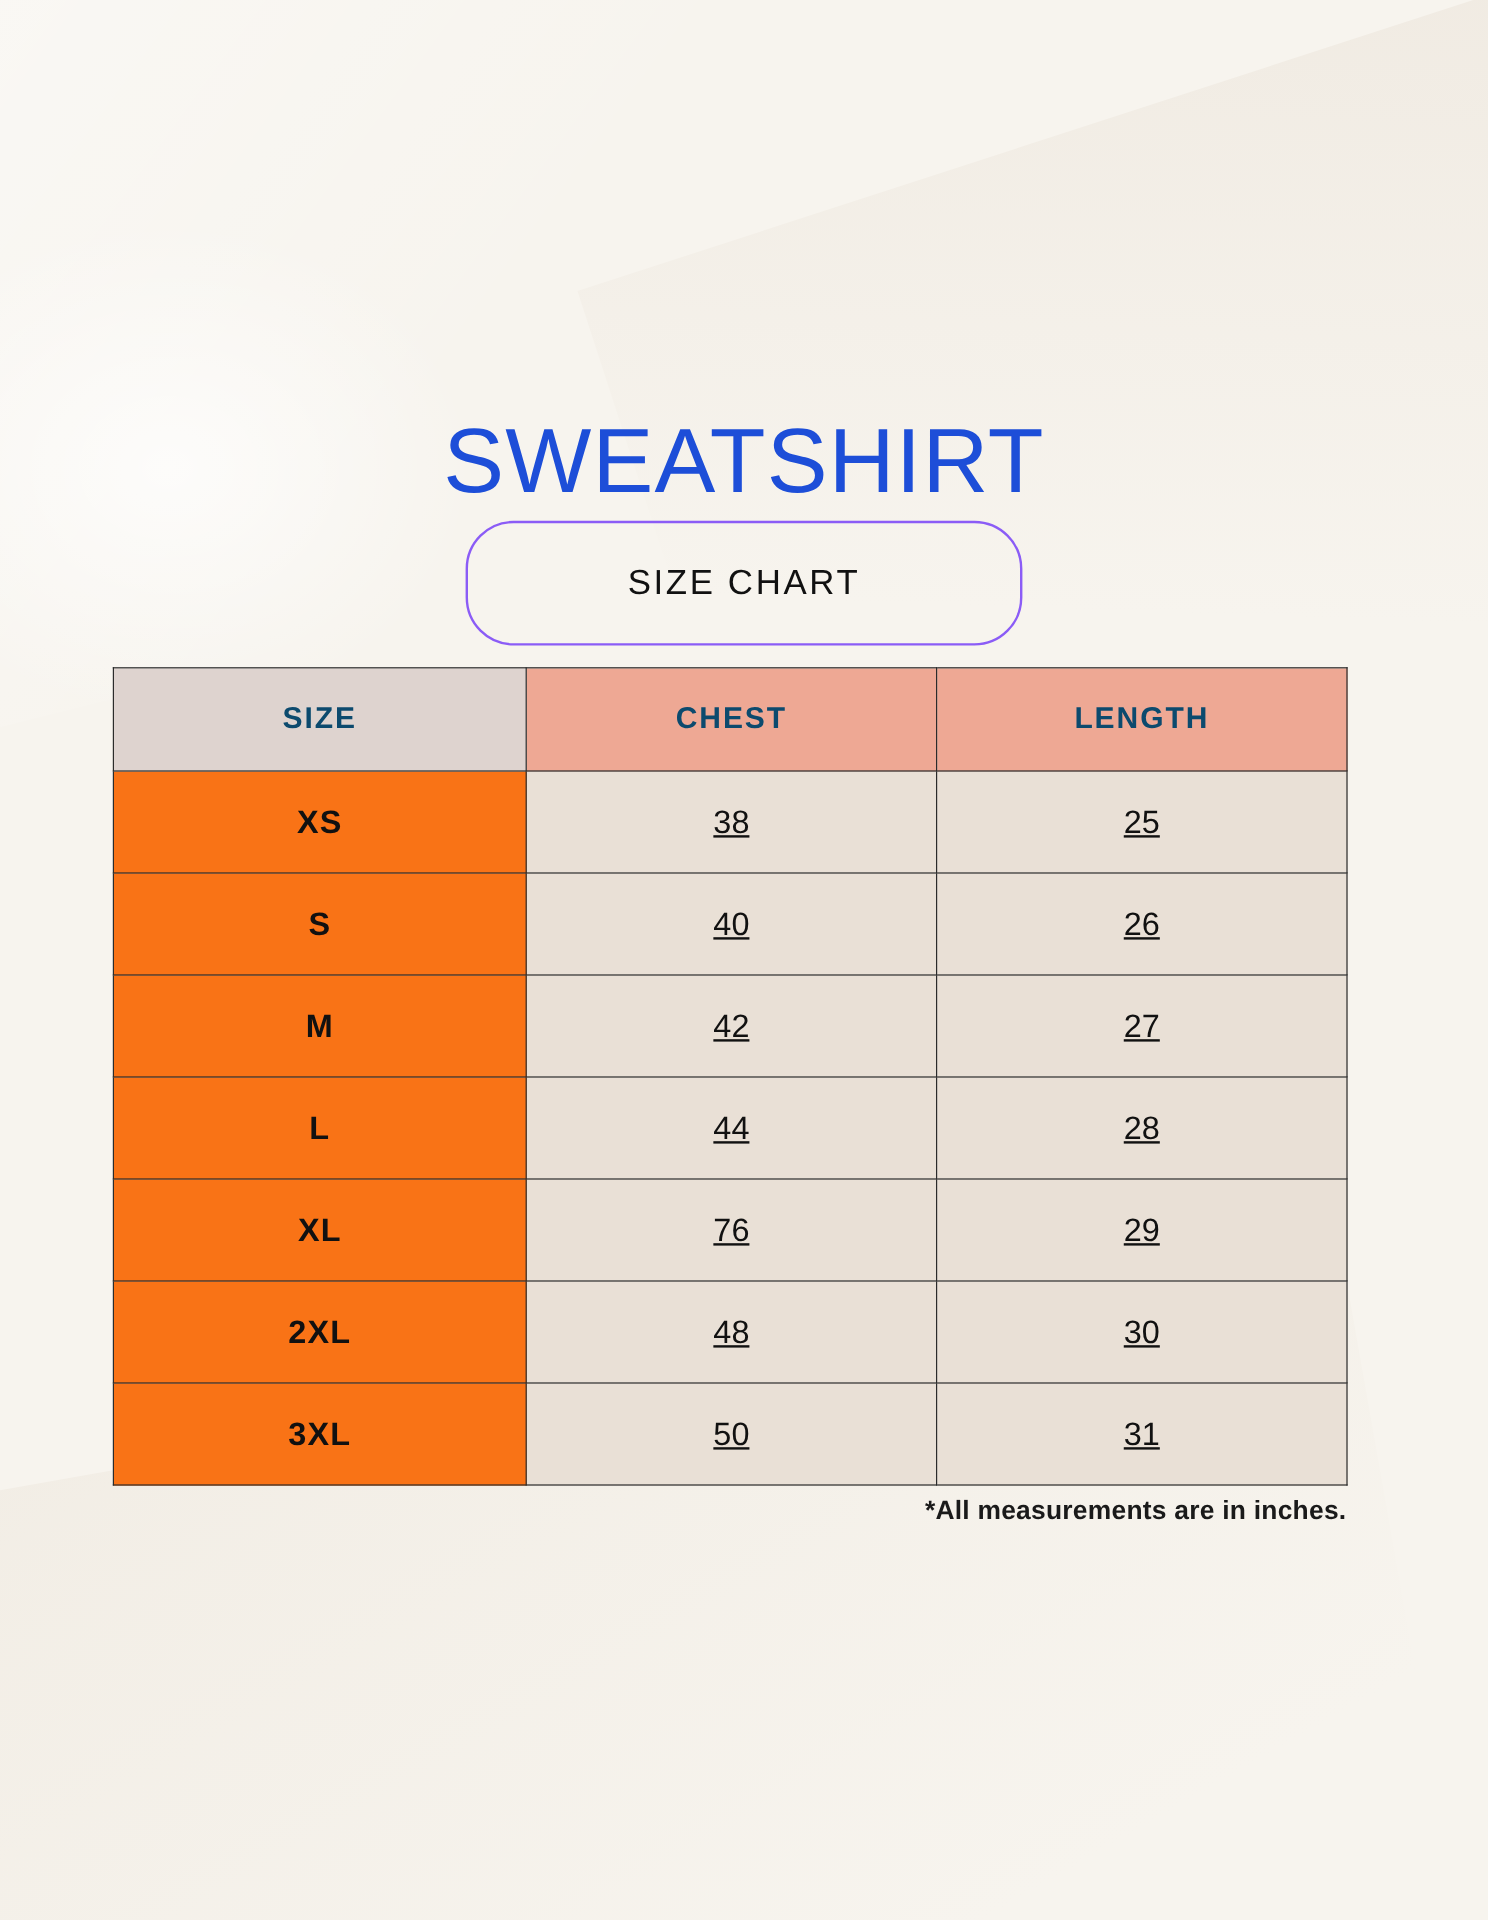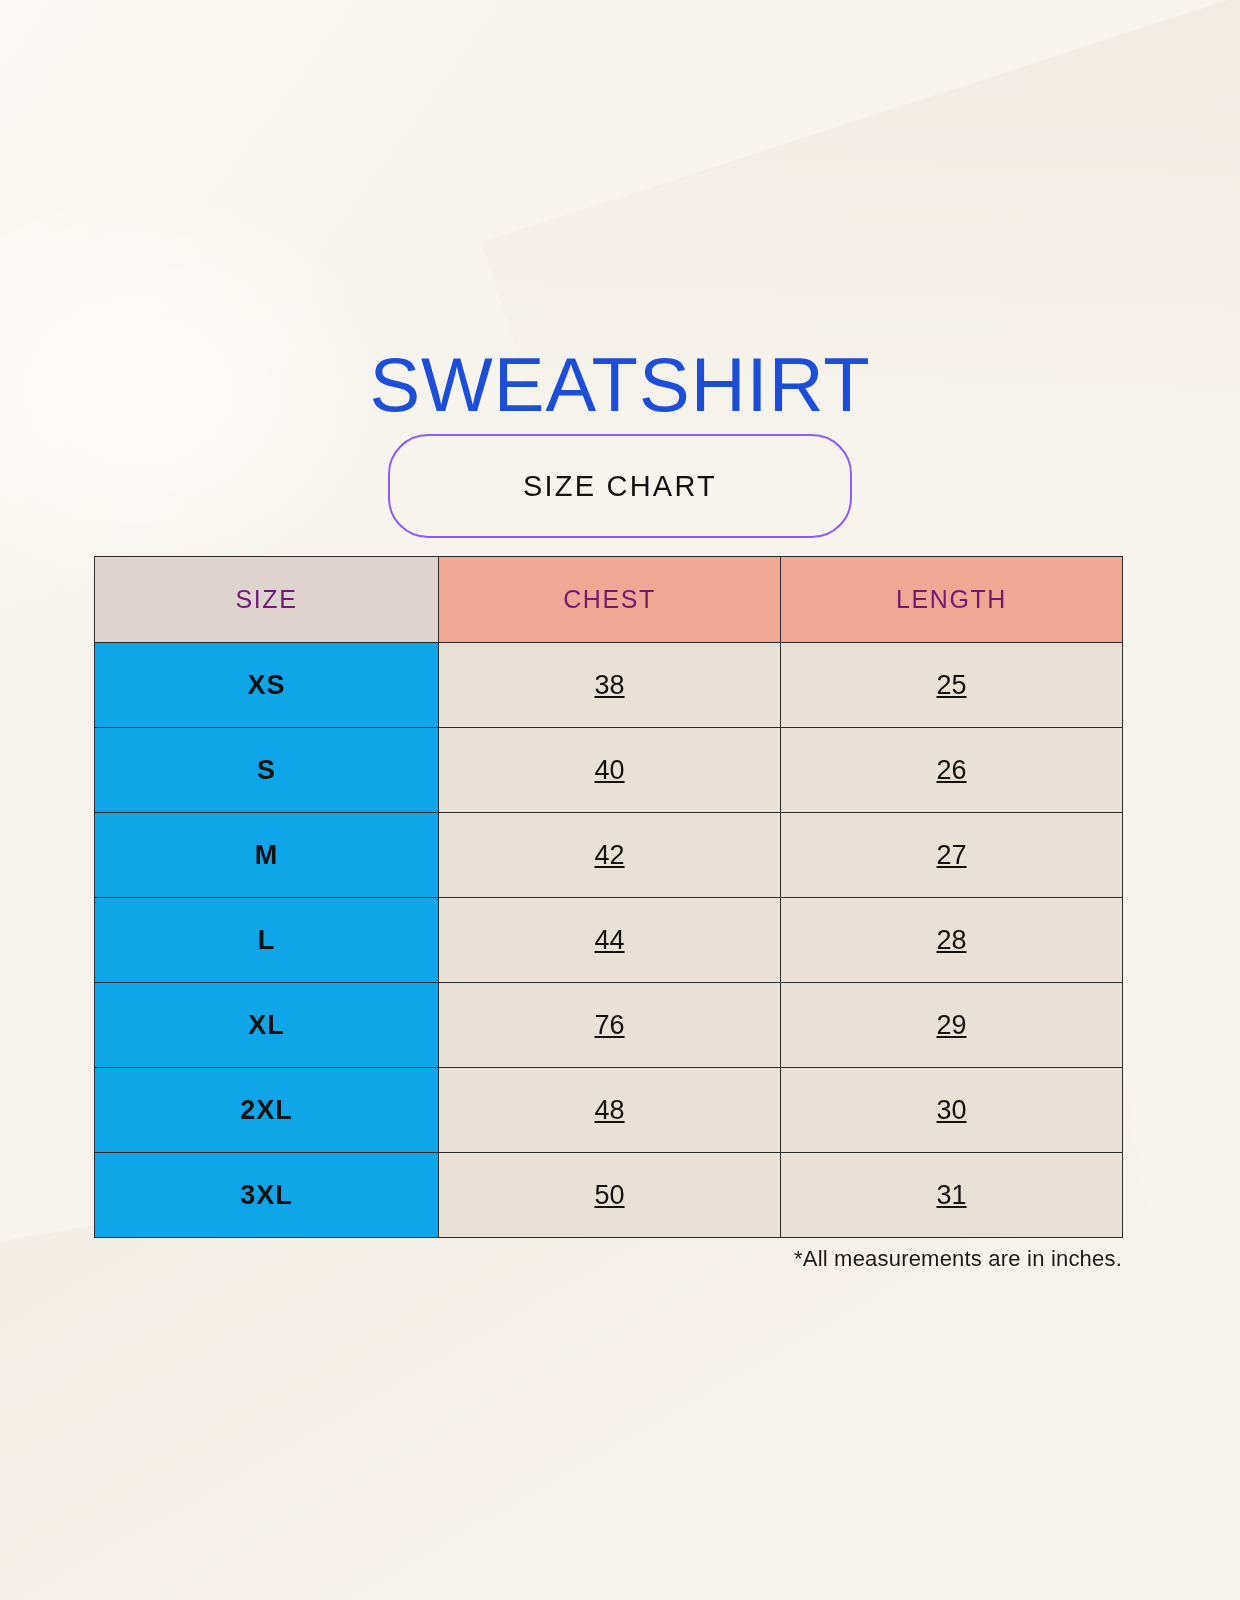--- a/index.html
+++ b/index.html
@@ -117,50 +117,50 @@
     text-align: center;
     box-sizing: border-box;
   }
 
   col.c-size { width: 344px; }
   col.c-val  { width: 342px; }
 
   thead th {
     height: 86px;
     font-size: 25px;
-    font-weight: normal;
+    font-weight: bold;
     letter-spacing: 1.6px;
-    color: #701a75;
+    color: #0c4a6e;
   }
   th.head-size { background: #ded3cf; }
   th.head-measure { background: #eea894; }
 
   tbody td {
     height: 85px;
     font-size: 27px;
   }
   td.cell-size {
-    background: #0ea5e9;
+    background: #f97316;
     font-weight: bold;
     letter-spacing: 1px;
   }
   td.cell-value {
     background: #e9e0d6;
     font-weight: 400;
     text-decoration: underline;
   }
 
   .footnote {
     position: absolute;
     top: 1246px;
     left: 0;
     width: 1122px;
     text-align: right;
     font-size: 22px;
-    font-weight: normal;
+    font-weight: bold;
     color: #1a1a1a;
     letter-spacing: 0.2px;
   }
 </style>
 </head>
 <body>
 
 <div class="page">
 
   <div class="bg-wash-1"></div>

